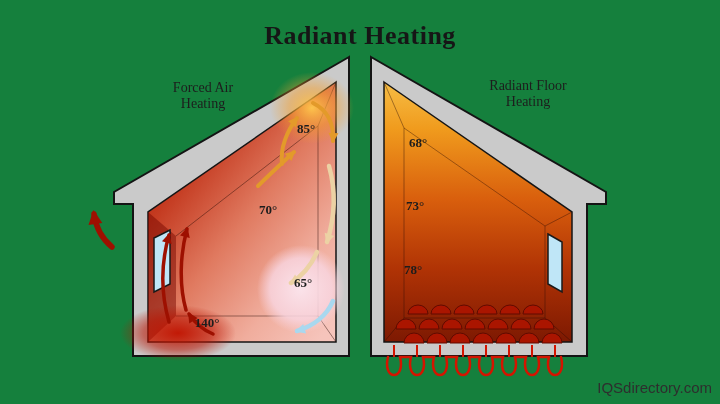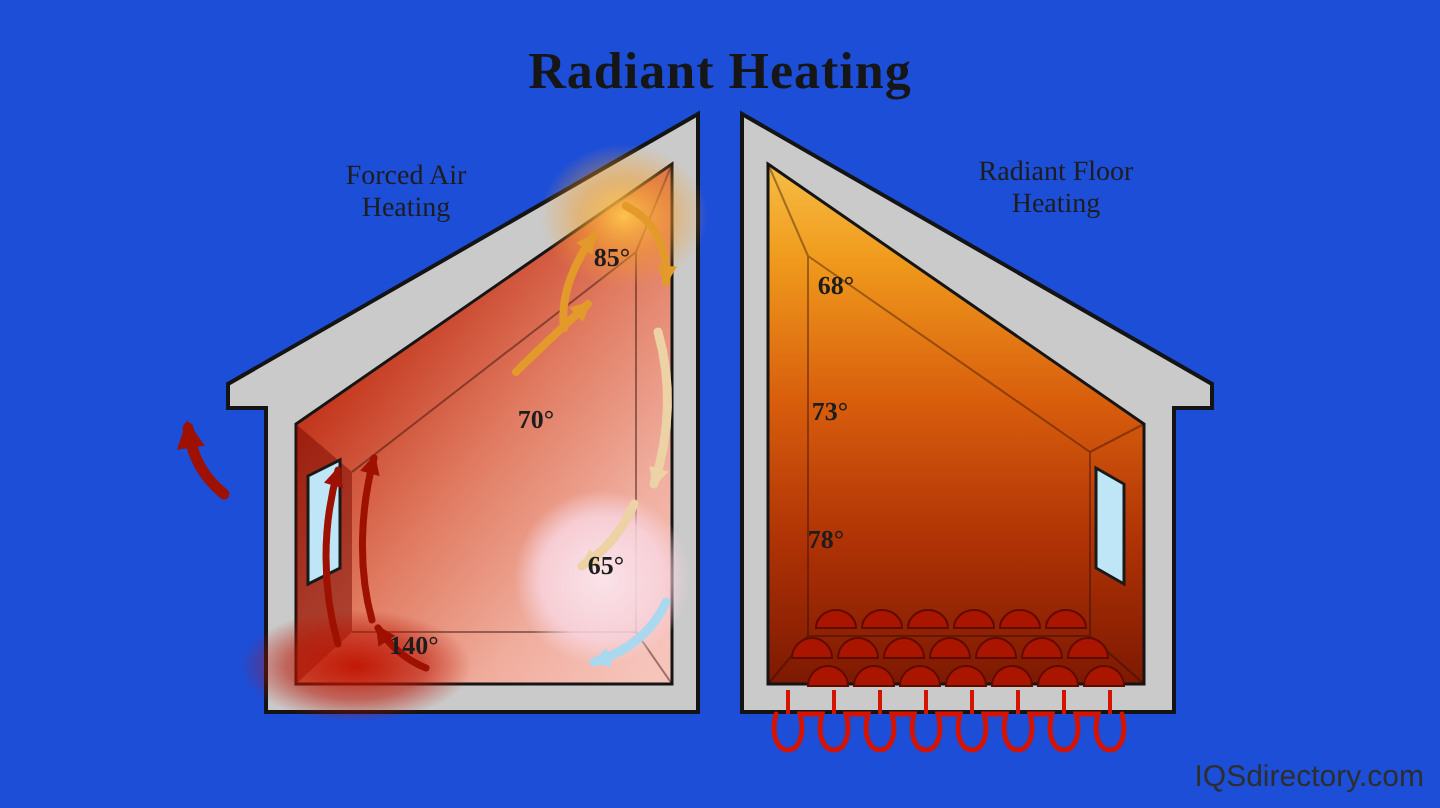--- a/index.html
+++ b/index.html
@@ -1,16 +1,16 @@
 <!DOCTYPE html>
 <html><head>
 <meta charset="utf-8">
 <style>
   html,body { margin:0; padding:0; background:#ffffff; }
-  .canvas { position:relative; width:720px; height:404px; background:#1d4ed8; overflow:hidden;
+  .canvas { position:relative; width:720px; height:404px; background:#15803d; overflow:hidden;
             font-family:"Liberation Serif", serif; }
   svg { position:absolute; left:0; top:0; }
   .title     { font:700 26px "Liberation Serif", serif; fill:#161616; letter-spacing:.5px; }
   .house-label { font:400 14px "Liberation Serif", serif; fill:#1d1d1d; }
   .temp      { font:600 13px "Liberation Serif", serif; fill:#1d1d1d; }
   .watermark { font:400 15px "Liberation Sans", sans-serif; fill:#2e2e2e; }
 </style>
 </head>
 <body>
 

